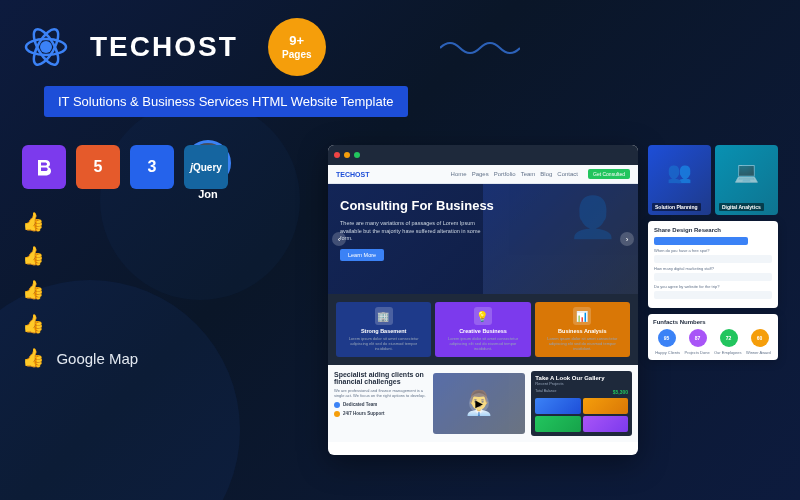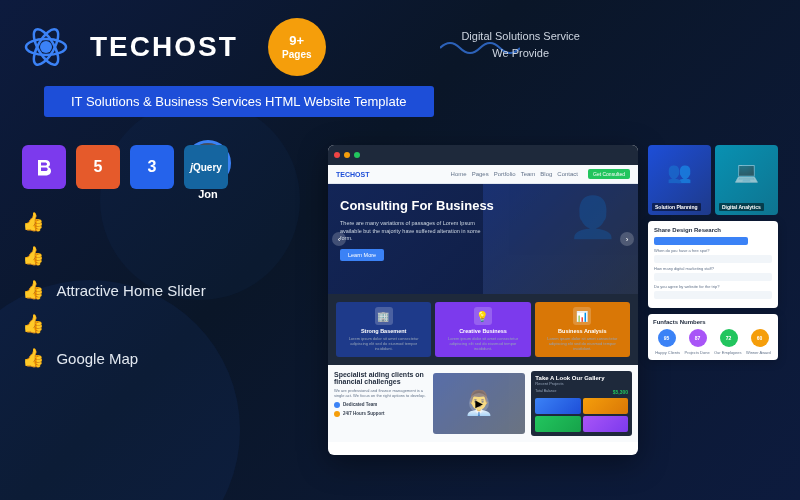--- a/index.html
+++ b/index.html
@@ -95,21 +95,21 @@
       text-align: center;
       line-height: 1.5;
     }
 
     
     .blue-banner {
       position: relative;
       z-index: 10;
       background: #1d4ed8;
       margin: 0 22px;
-      padding: 8px 27px;
+      padding: 8px 14px;
       border-radius: 3px;
       color: #fff;
       font-size: 13px;
       font-weight: 500;
       display: inline-block;
     }
 
     
     .main-content {
       position: relative;
@@ -589,24 +589,20 @@
     <span>9+</span>
     <span style="font-size:10px;">Pages</span>
   </div>
 
   <div class="wave-deco">
     <svg width="80" height="20" viewBox="0 0 80 20">
       <path d="M0 10 Q10 0 20 10 Q30 20 40 10 Q50 0 60 10 Q70 20 80 10" stroke="#3b82f6" stroke-width="2" fill="none"></path>
     </svg>
   </div>
 
-  <div class="digital-text">
-    <span>Digital Solutions Service</span><br>
-    <span>We Provide</span>
-  </div>
 </div>
 
 <div style="position:relative; z-index:10; padding: 0 22px 12px 22px;">
   <div class="blue-banner">
     <span>IT Solutions &amp; Business Services HTML Website Template</span>
   </div>
 </div>
 
 <div class="main-content">
 
@@ -628,21 +624,20 @@
 
     <ul class="feature-list">
       <li class="feature-item">
         <span class="feature-thumb">👍</span>
       </li>
       <li class="feature-item">
         <span class="feature-thumb">👍</span>
       </li>
       <li class="feature-item">
         <span class="feature-thumb">👍</span>
-        <span>Attractive Home Slider</span>
       </li>
       <li class="feature-item">
         <span class="feature-thumb">👍</span>
       </li>
       <li class="feature-item">
         <span class="feature-thumb">👍</span>
         <span>Google Map</span>
       </li>
     </ul>
   </div>

